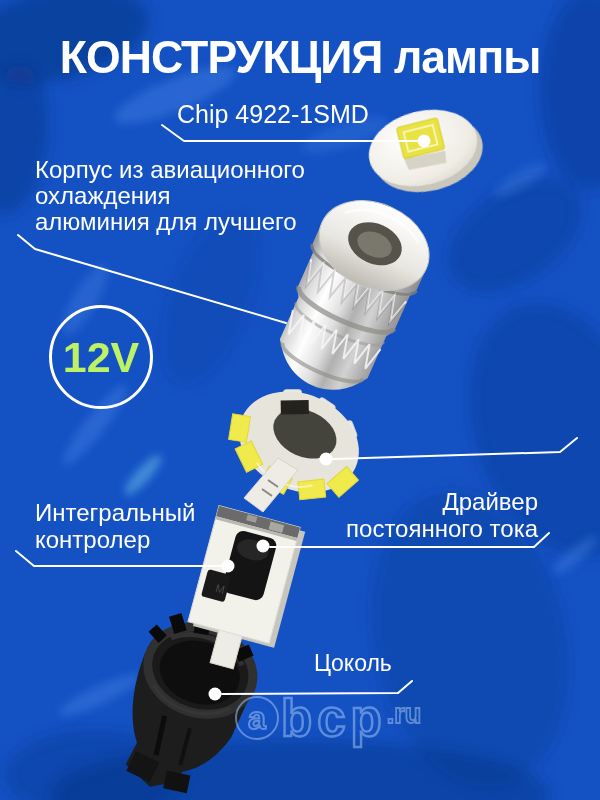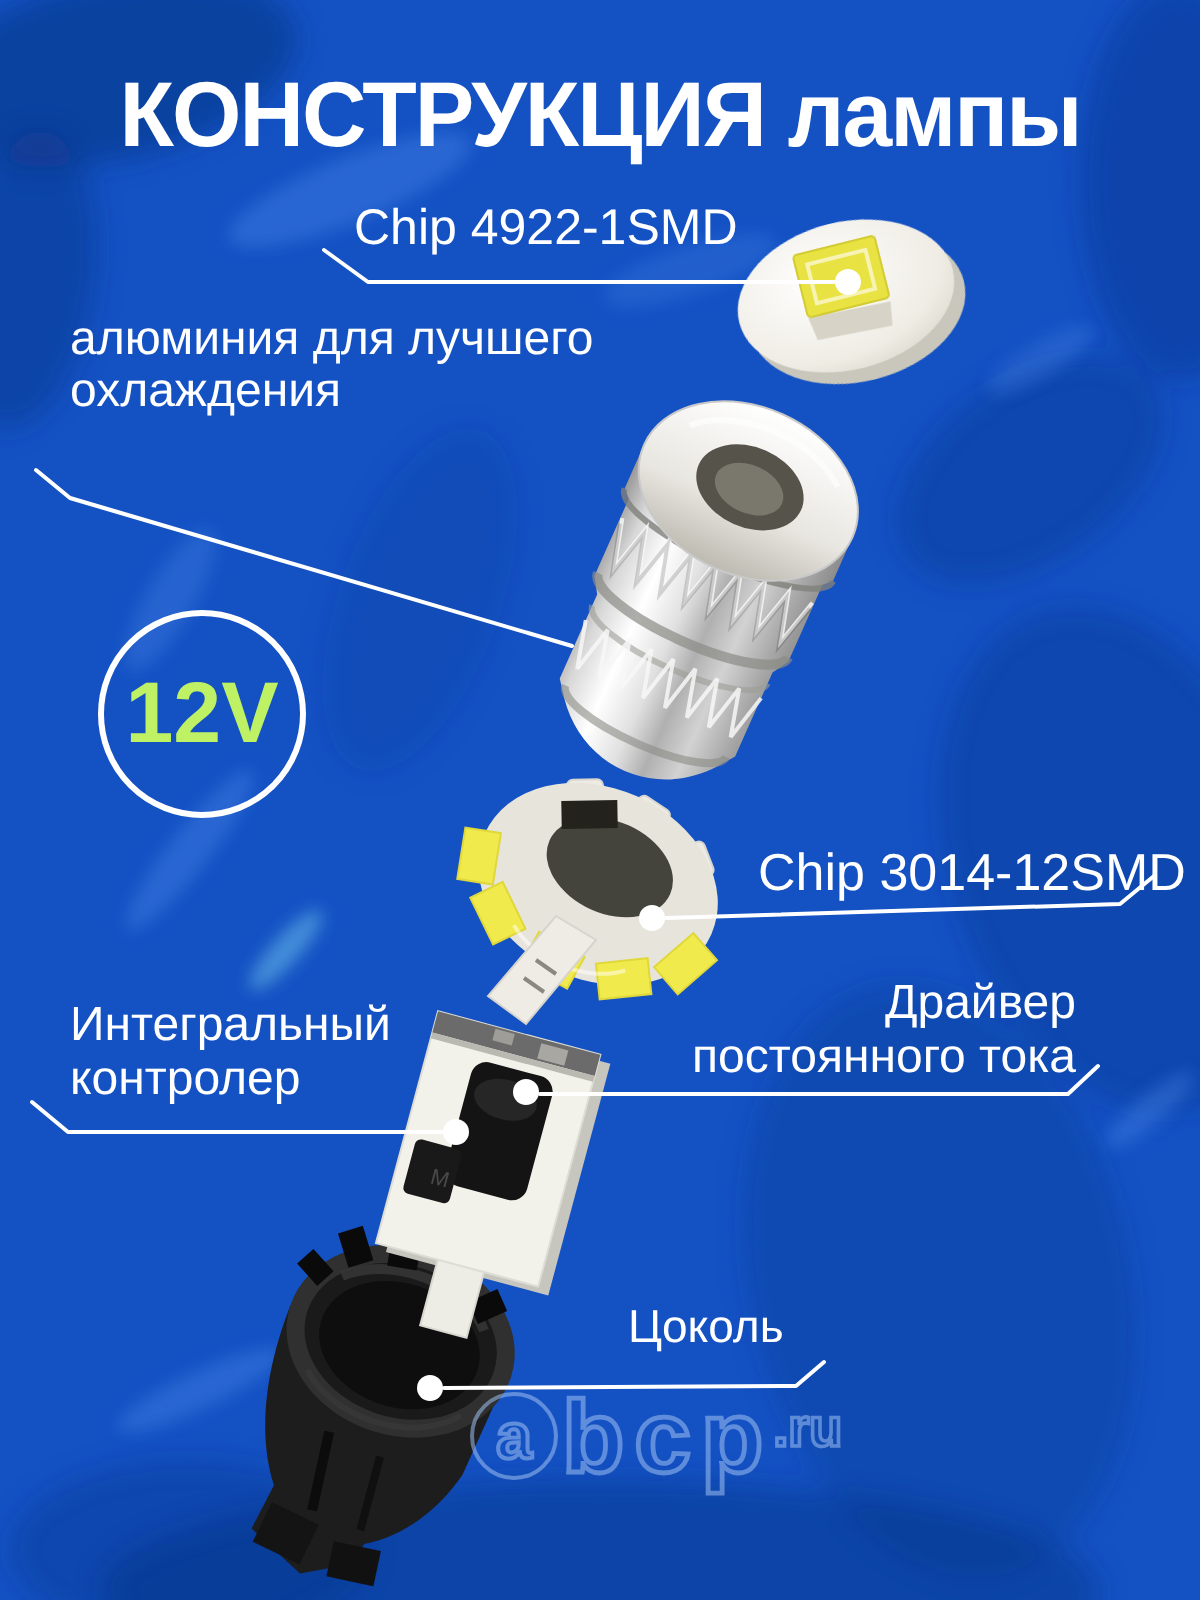--- a/index.html
+++ b/index.html
@@ -212,29 +212,29 @@
       <circle cx="228" cy="566" r="6.5"></circle>
       <circle cx="215" cy="694" r="6.5"></circle>
     </g>
   </svg>
 
   <div class="title">КОНСТРУКЦИЯ лампы</div>
 
   <div class="label lbl-chip-top">Chip 4922-1SMD</div>
 
   <div class="label lbl-housing">
+    <div>Корпус из авиационного</div>
+    <div>охлаждения</div>
     <div>алюминия для лучшего</div>
-    <div>охлаждения</div>
   </div>
 
   <div class="badge">
     <span>12V</span>
   </div>
 
-  <div class="label lbl-chip-ring">Chip 3014-12SMD</div>
 
   <div class="label lbl-driver">
     <div>Драйвер</div>
     <div>постоянного тока</div>
   </div>
 
   <div class="label lbl-controller">
     <div>Интегральный</div>
     <div>контролер</div>
   </div>

